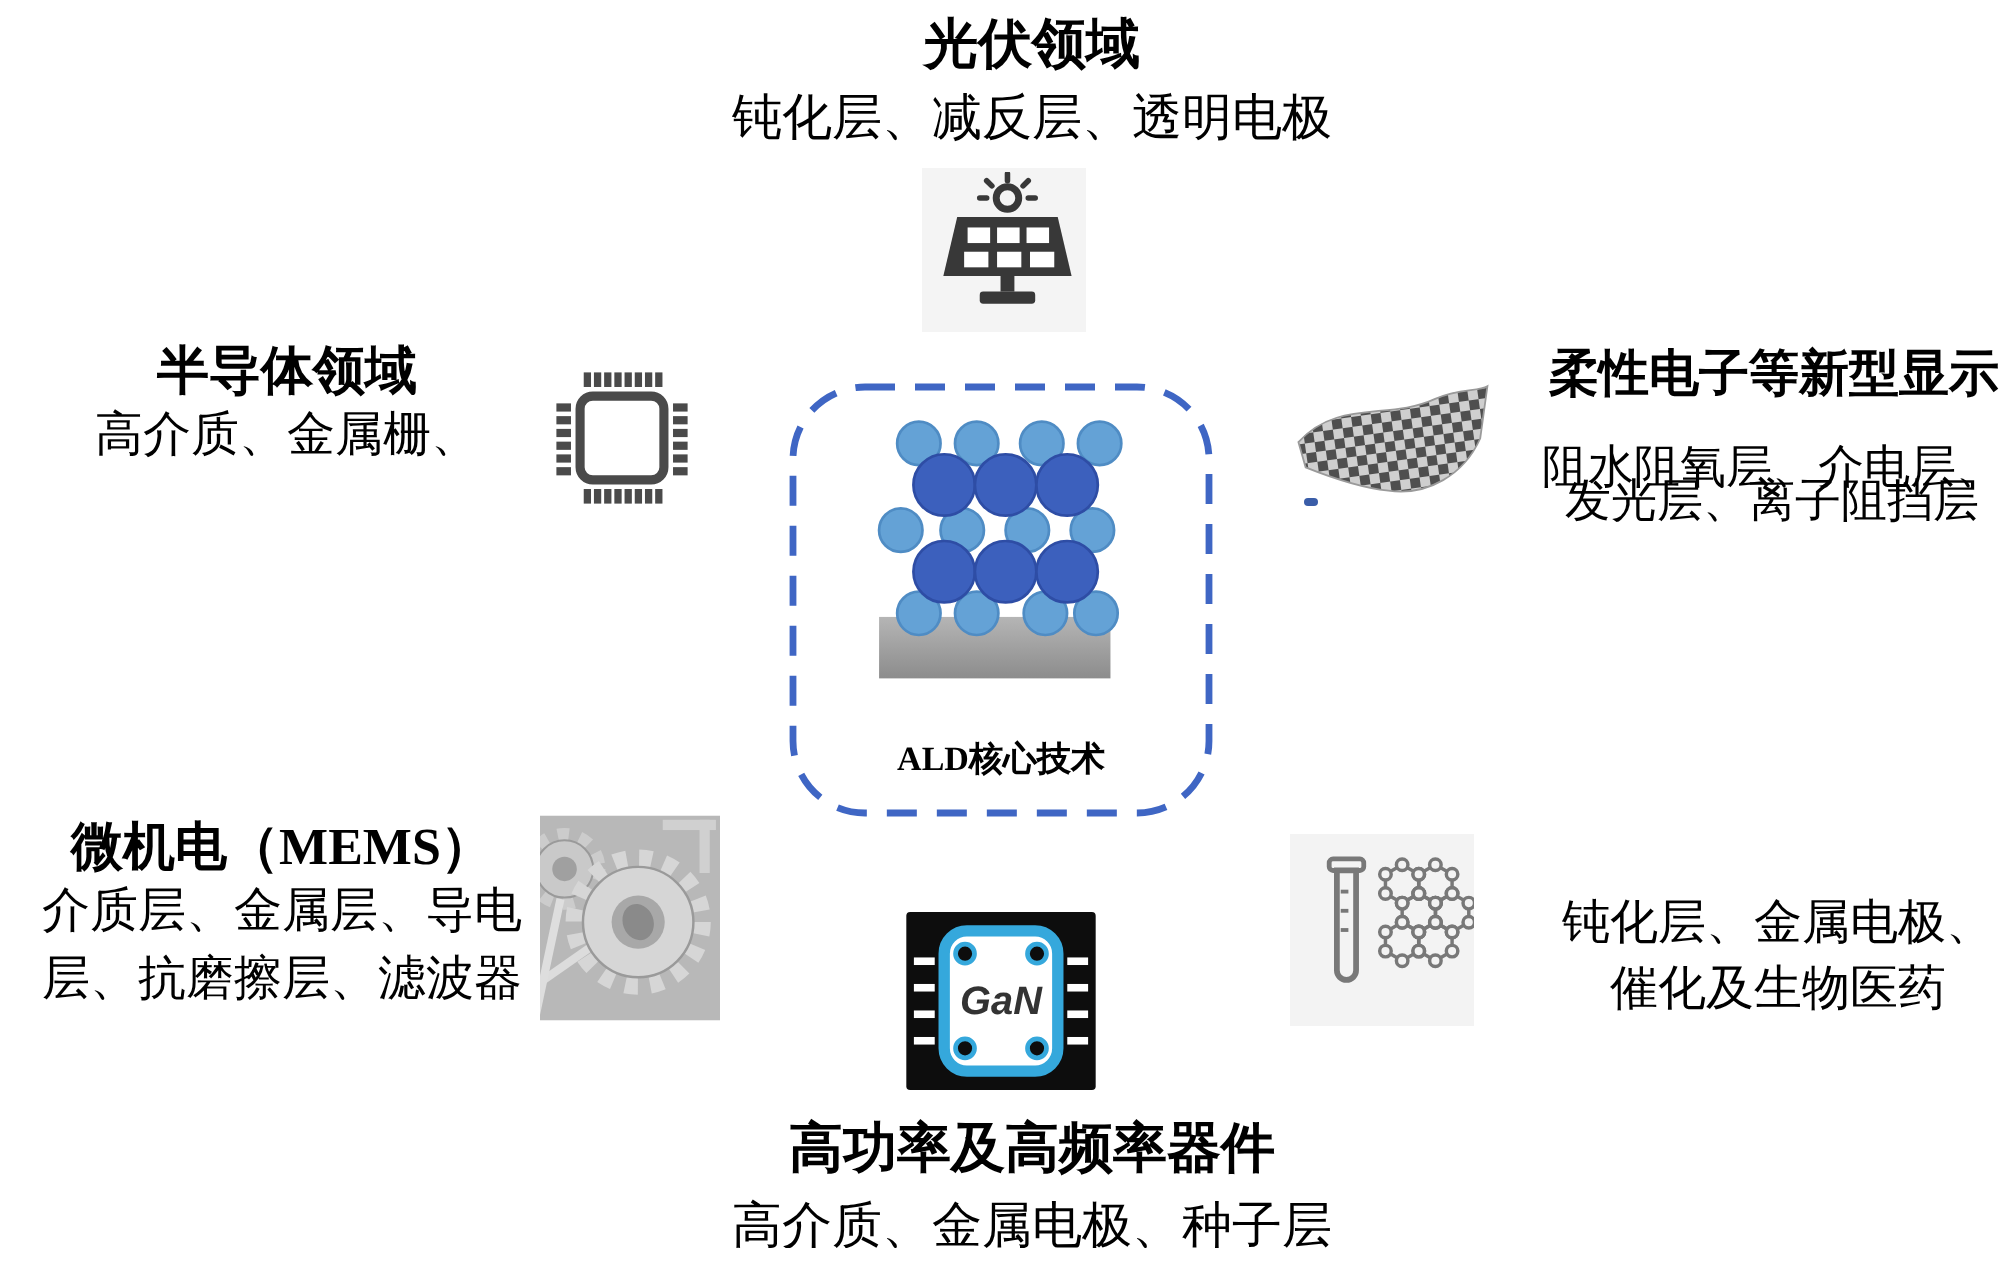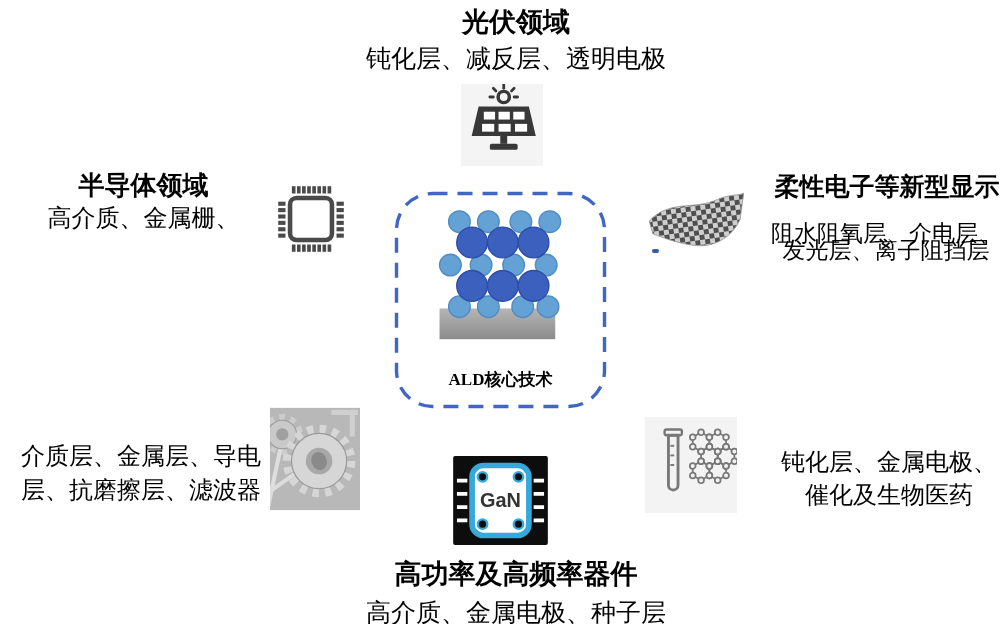--- a/index.html
+++ b/index.html
@@ -6,21 +6,21 @@
   .canvas{
     position:relative;width:1000px;height:624px;background:#fff;overflow:hidden;
     font-family:"Liberation Serif","DejaVu Serif",serif;color:#000000;margin-left:16px;
   }
   .abs{position:absolute;}
   .ctr{text-align:center;}
   .ttl{font-weight:700;font-size:26px;line-height:1.2;}
   .ttl-lg{font-weight:700;font-size:27px;line-height:1.2;}
   .dsc{font-size:24px;line-height:1.2;}
   .dsc-sm{font-size:23px;line-height:1.2;}
-  .icon-box{display:flex;justify-content:center;}
+  .icon-box{display:flex;align-items:center;justify-content:center;font-style:italic;}
   .ald-box{position:absolute;left:378px;top:191px;width:213px;height:218px;}
   .ald-label{
     position:absolute;left:0;bottom:18px;width:100%;text-align:center;
     font-weight:700;font-size:17px;font-family:"Liberation Serif","DejaVu Serif",serif;
   }
   .blue-dot{position:absolute;left:636px;top:249px;width:7px;height:4px;background:#3a5da8;border-radius:2px;}
 </style>
 </head>
 <body>
 
@@ -138,20 +138,21 @@
           <circle cx="82" cy="47" r="17"></circle>
           <circle cx="116" cy="47" r="17"></circle>
         <circle cx="48" cy="95" r="17"></circle>
           <circle cx="82" cy="95" r="17"></circle>
           <circle cx="116" cy="95" r="17"></circle>
       </g>
     </svg>
     <div class="ald-label">ALD核心技术</div>
   </div>
 
+  <div class="abs ctr ttl" style="left:0;top:408px;width:250px;">微机电（MEMS）</div>
   <div class="abs ctr dsc" style="left:0;top:442px;width:250px;">介质层、金属层、导电</div>
   <div class="abs ctr dsc" style="left:0;top:476px;width:250px;">层、抗磨擦层、滤波器</div>
   <div class="abs icon-box" style="left:254px;top:407px;width:90px;height:104px;">
     <svg width="90" height="104" viewBox="0 0 88 100">
       <rect x="0" y="0" width="88" height="100" fill="#b8b8b8"></rect>
       <rect x="-8" y="66" width="70" height="4" fill="#dcdcdc" transform="rotate(-35 20 70)"></rect>
       <rect x="60" y="2" width="26" height="5" fill="#d0d0d0"></rect>
       <rect x="78" y="2" width="5" height="26" fill="#d0d0d0"></rect>
       <circle cx="12" cy="26" r="16" fill="none" stroke="#cccccc" stroke-width="8" stroke-dasharray="5.2 5.1"></circle>
       <circle cx="12" cy="26" r="14" fill="#c9c9c9" stroke="#9a9a9a" stroke-width="1"></circle>

